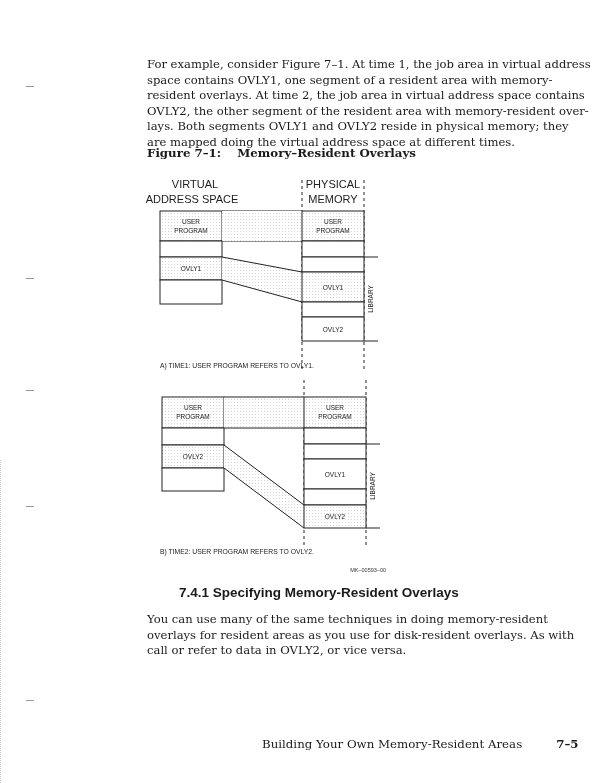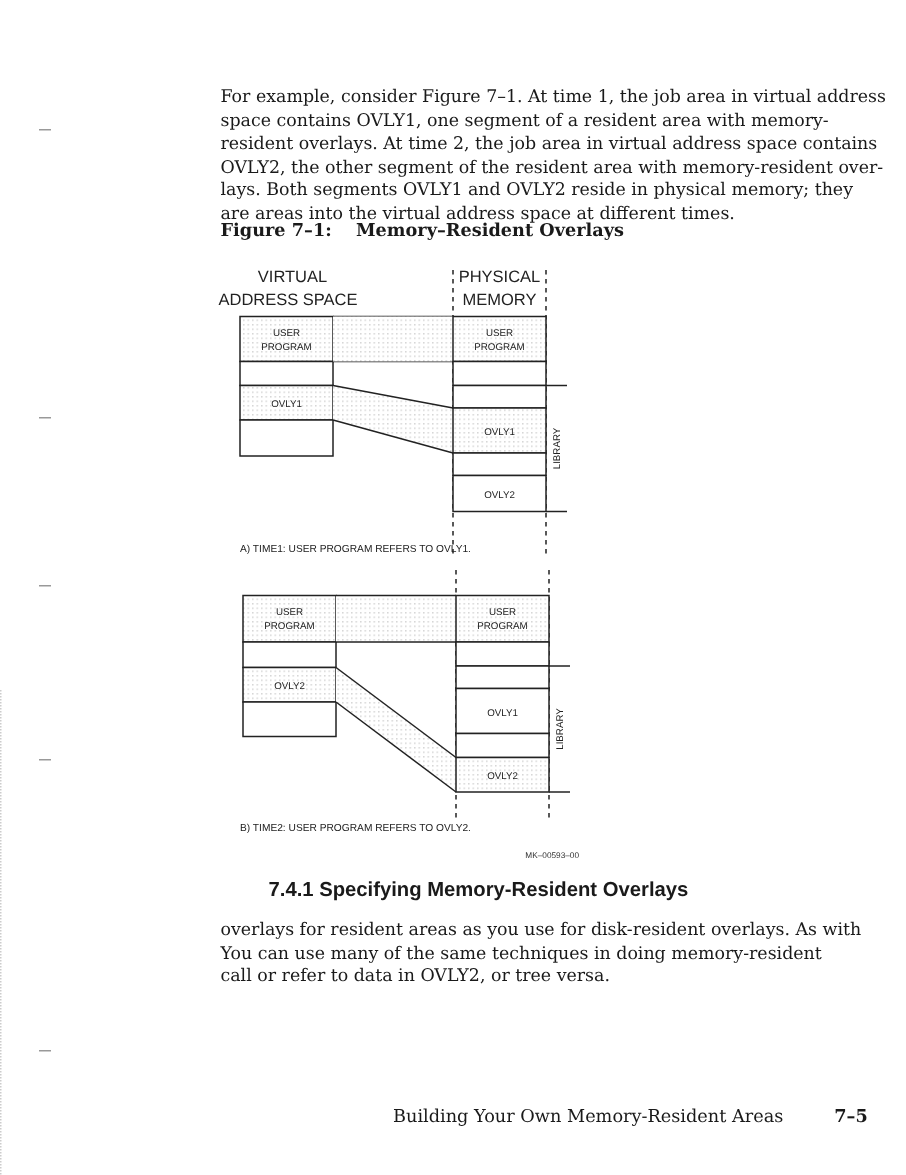--- a/index.html
+++ b/index.html
@@ -29,21 +29,21 @@
 <div class="margin-mark" style="top:390px"></div>
 <div class="margin-mark" style="top:506px"></div>
 <div class="margin-mark" style="top:700px"></div>
 
 <div id="p1" class="para serif">
   <span class="para-line">For example, consider Figure 7–1. At time 1, the job area in virtual address</span>
   <span class="para-line">space contains OVLY1, one segment of a resident area with memory-</span>
   <span class="para-line">resident overlays. At time 2, the job area in virtual address space contains</span>
   <span class="para-line">OVLY2, the other segment of the resident area with memory-resident over-</span>
   <span class="para-line">lays. Both segments OVLY1 and OVLY2 reside in physical memory; they</span>
-  <span class="para-line last">are areas into the virtual address space at different times.</span>
+  <span class="para-line last">are mapped doing the virtual address space at different times.</span>
 </div>
 
 <div id="fig-caption" class="serif">
   <span class="num">Figure 7–1:</span>
   <span>Memory–Resident Overlays</span>
 </div>
 
 <svg id="figure" width="604" height="783" viewBox="0 0 604 783" font-family="Liberation Sans, DejaVu Sans, sans-serif">
   <defs>
     <pattern id="stipple" width="3" height="3" patternUnits="userSpaceOnUse">
@@ -132,20 +132,20 @@
     <text x="335" y="519">OVLY2</text>
     <text x="0" y="0" transform="translate(375,486) rotate(-90)">LIBRARY</text>
   </g>
   <text x="160" y="554" font-size="6.8" fill="#222">B) TIME2: USER PROGRAM REFERS TO OVLY2.</text>
   <text x="386" y="572" font-size="5.5" fill="#333" text-anchor="end">MK–00593–00</text>
 </svg>
 
 <div id="section-heading" class="sans">7.4.1 Specifying Memory-Resident Overlays</div>
 
 <div id="p2" class="para serif">
+  <span class="para-line">You can use many of the same techniques in doing memory-resident</span>
   <span class="para-line">overlays for resident areas as you use for disk-resident overlays. As with</span>
-  <span class="para-line">You can use many of the same techniques in doing memory-resident</span>
-  <span class="para-line last">call or refer to data in OVLY2, or tree versa.</span>
+  <span class="para-line last">call or refer to data in OVLY2, or vice versa.</span>
 </div>
 
 <div id="footer" class="serif">
   <span>Building Your Own Memory-Resident Areas</span><span class="pg">7–5</span>
 </div>
 
 </body></html>

